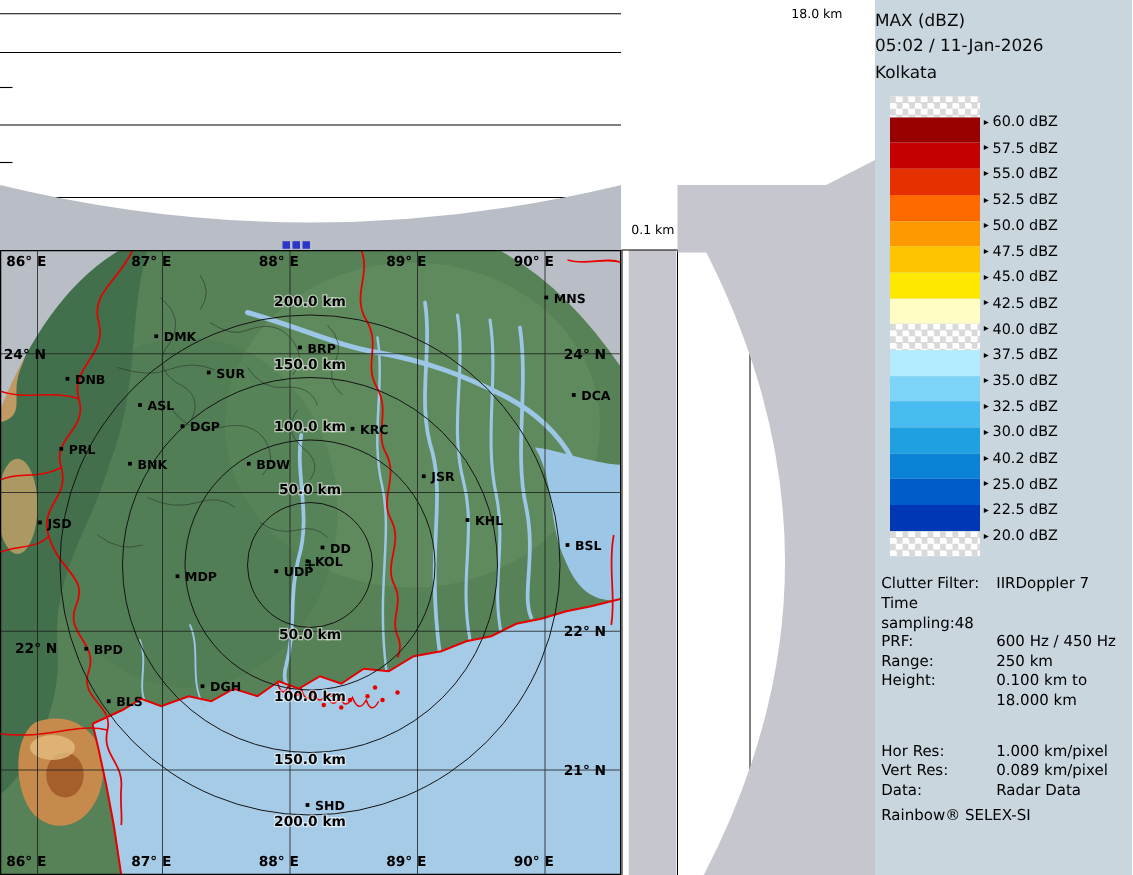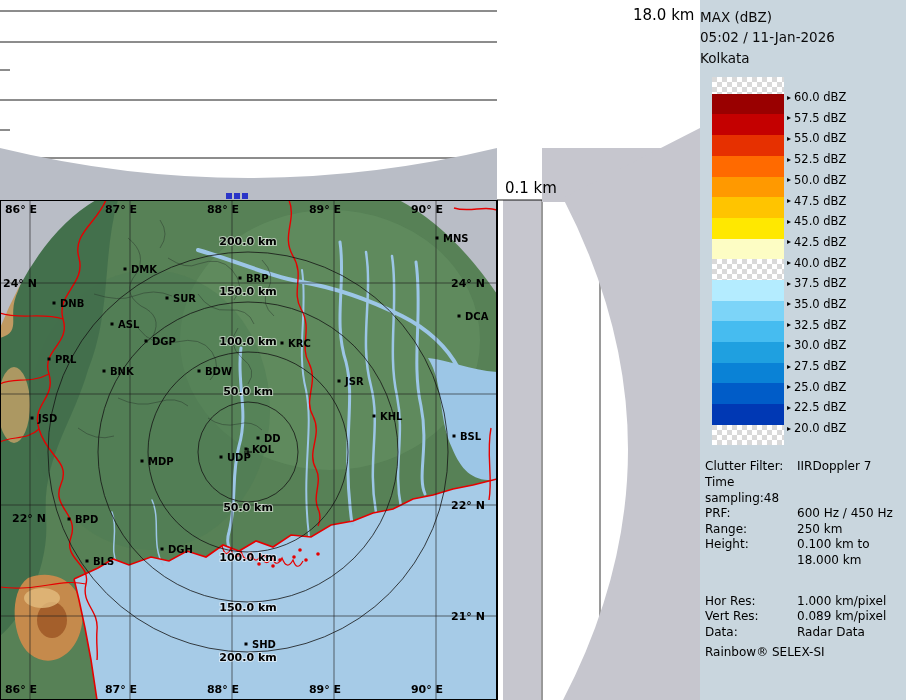--- a/index.html
+++ b/index.html
@@ -1,19 +1,19 @@
 <!DOCTYPE html>
 <html><head>
 <meta charset="utf-8">
 <style>
   html,body{margin:0;padding:0;background:#fff}
   .stage{position:relative;width:906px;height:700px;background:#ffffff;
          font-family:"DejaVu Sans",sans-serif;overflow:hidden}
   .abs{position:absolute}
-  .axis-label{position:absolute;font-size:15px;color:#000;white-space:nowrap}
+  .axis-label{position:absolute;font-size:10px;color:#000;white-space:nowrap}
 
   
   .legend{position:absolute;left:700px;top:0;width:206px;height:700px;background:#c9d6de}
   .legend-title{text-align:left;font-size:13.5px;color:#0a0a0a;line-height:1.5;padding-top:7px}
   .scale{margin:9px 16px 0 12px}
   .scale-row{display:flex;height:20.7px}
   .swatch{width:72px;height:100%}
   .lead-swatch{width:72px;height:17px}
   .checker{background:repeating-conic-gradient(#ffffff 0% 25%, #d9d9d9 0% 50%) 0 0/10px 10px}
   .scale-label{position:relative;top:-7px;margin-left:3px;font-size:11.5px;display:flex;
@@ -319,21 +319,21 @@
       <div class="scale-row">
           <div class="swatch" style="background: rgb(70, 188, 240);"></div>
           <div class="scale-label">32.5 dBZ</div>
         </div>
       <div class="scale-row">
           <div class="swatch" style="background: rgb(31, 160, 224);"></div>
           <div class="scale-label">30.0 dBZ</div>
         </div>
       <div class="scale-row">
           <div class="swatch" style="background: rgb(10, 130, 214);"></div>
-          <div class="scale-label">27.5 dBZ</div>
+          <div class="scale-label">40.2 dBZ</div>
         </div>
       <div class="scale-row">
           <div class="swatch" style="background: rgb(0, 92, 200);"></div>
           <div class="scale-label">25.0 dBZ</div>
         </div>
       <div class="scale-row">
           <div class="swatch" style="background: rgb(0, 56, 180);"></div>
           <div class="scale-label">22.5 dBZ</div>
         </div>
       <div class="scale-row">

